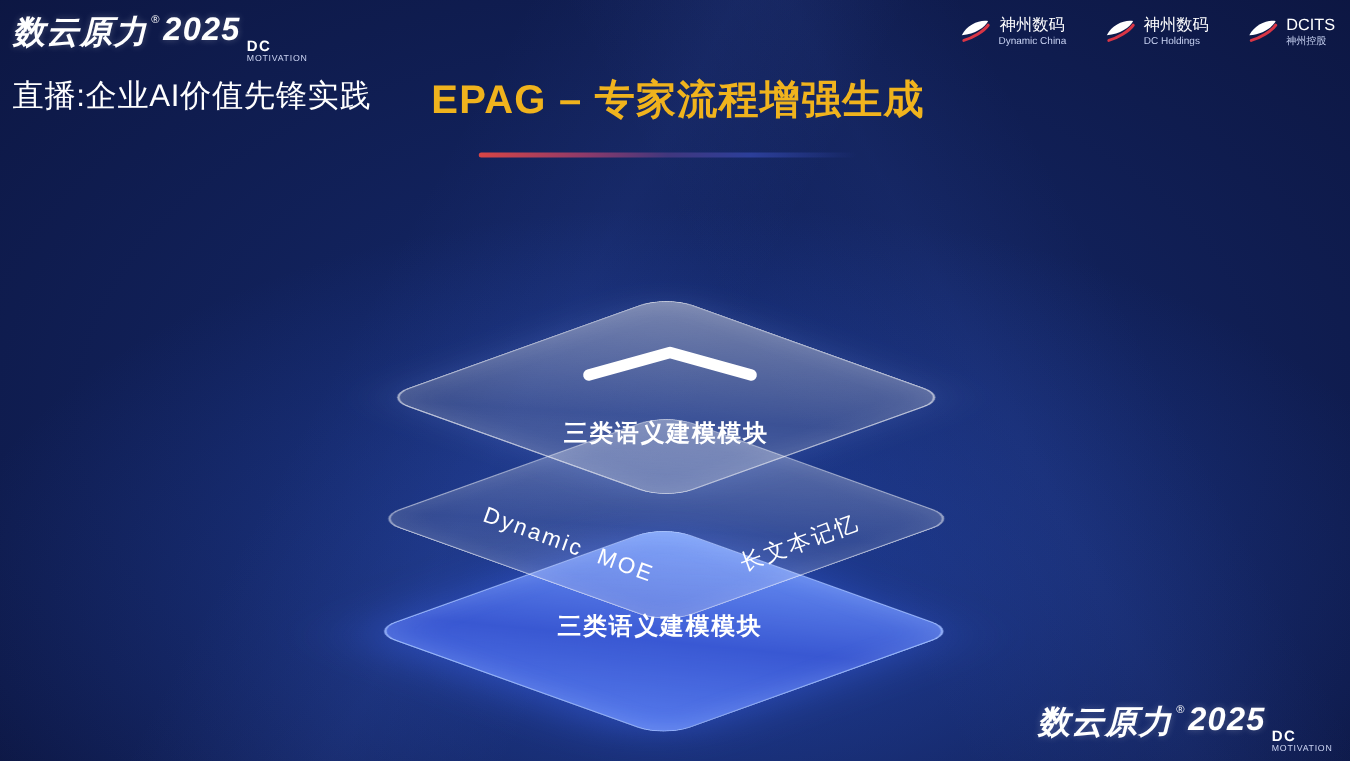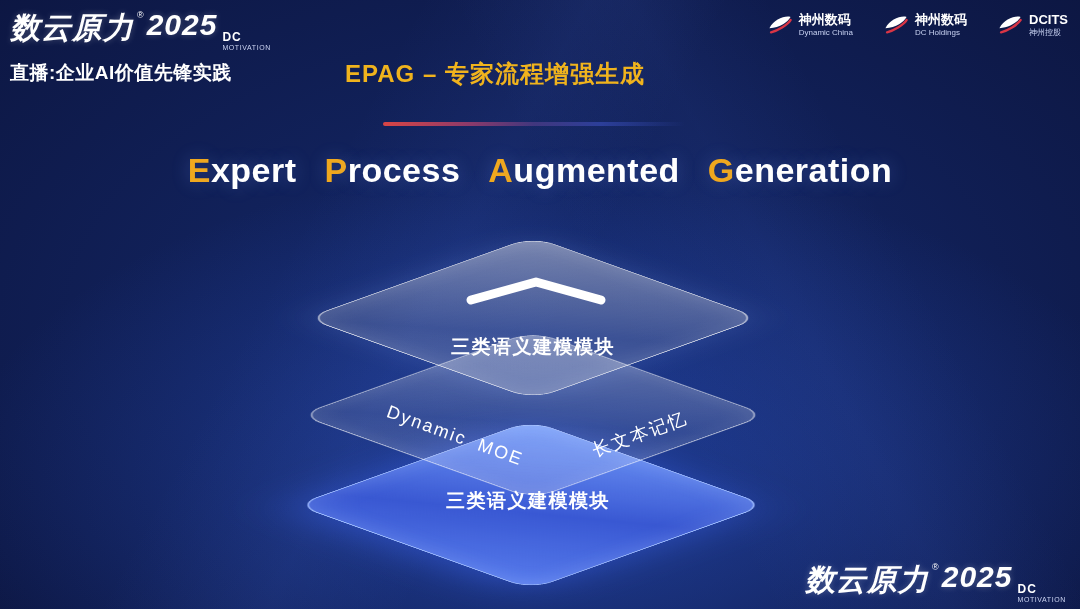--- a/index.html
+++ b/index.html
@@ -13,39 +13,39 @@
   .beam { position:absolute; inset:0; pointer-events:none;
     background:
       linear-gradient(118deg, transparent 30%, rgba(90,130,255,.07) 42%, transparent 52%),
       linear-gradient(62deg, transparent 55%, rgba(90,130,255,.06) 68%, transparent 78%);
   }
 
   
   .brand { position:absolute; display:flex; align-items:flex-start; gap:3px; white-space:nowrap; }
   .brand-top { left:10px; top:8px; }
   .brand-bottom { right:14px; bottom:6px; }
-  .brand-cn, .brand-year { font-size:30px; font-weight:800; font-style:italic; letter-spacing:1px; text-shadow:0 0 6px rgba(255,255,255,.25); }
+  .brand-cn, .brand-year { font-size:26px; font-weight:800; font-style:italic; letter-spacing:1px; text-shadow:0 0 6px rgba(255,255,255,.25); }
   .brand-reg { font-size:9px; margin-top:2px; }
   .brand-dc { display:flex; flex-direction:column; line-height:1.05; margin-top:23px; margin-left:2px; }
   .brand-dc .dc { font-size:12px; font-weight:700; letter-spacing:1px; }
   .brand-dc .motivation { font-size:7px; letter-spacing:.6px; color:#ccd4f2; }
 
-  .live-label { position:absolute; left:10px; top:60px; font-size:19px; font-weight:700; letter-spacing:.5px;text-align:right; }
+  .live-label { position:absolute; left:10px; top:60px; font-size:25px; font-weight:400; letter-spacing:.5px;text-align:right; }
 
-  .slide-title { position:absolute; left:345px; top:58px; font-size:24px; font-weight:700; color:#f0b31d; letter-spacing:1px; }
+  .slide-title { position:absolute; left:345px; top:58px; font-size:32px; font-weight:700; color:#f0b31d; letter-spacing:1px; }
 
   .divider { position:absolute; left:383px; top:122px; width:302px; height:4px; border-radius:2px;
     background:linear-gradient(90deg, #d84545 0%, #8e3a6a 28%, #41377e 50%, #2c3f9a 72%, rgba(44,63,154,0) 100%); }
 
   
   .logos { position:absolute; right:12px; top:12px; display:flex; gap:30px; align-items:center; }
   .logo { display:flex; gap:6px; align-items:center; }
   .logo-icon { width:26px; height:26px; flex:0 0 auto; }
   .logo-text { display:flex; flex-direction:column; line-height:1.2; }
-  .logo-name { font-size:13px; font-weight:700; }
+  .logo-name { font-size:13px; font-weight:400;text-align:center; }
   .logo-sub { font-size:8px; color:#c8d2f2; }
 
   
   .main-title { position:absolute; left:0; top:151px; width:100%; text-align:center;
     font-size:34px; font-weight:700; letter-spacing:.5px; text-shadow:0 0 18px rgba(120,160,255,.3); }
   .main-title .word { margin:0 9px; }
   .main-title .init { color:#f0a81e; }
 
   
   .stack { position:absolute; inset:0; }
@@ -121,26 +121,20 @@
         <path d="M3 20 C8 9, 22 4, 29 6 C26 12, 16 19, 3 20 Z" fill="#ffffff"></path>
         <path d="M5 25 C13 23, 25 16, 29 10" stroke="#d93545" stroke-width="3" fill="none" stroke-linecap="round"></path>
       </svg>
       <span class="logo-text">
         <span class="logo-name">DCITS</span>
         <span class="logo-sub">神州控股</span>
       </span>
     </div>
   </div>
 
-  <div class="main-title">
-    <span class="word"><span class="init">E</span><span class="rest">xpert</span></span>
-    <span class="word"><span class="init">P</span><span class="rest">rocess</span></span>
-    <span class="word"><span class="init">A</span><span class="rest">ugmented</span></span>
-    <span class="word"><span class="init">G</span><span class="rest">eneration</span></span>
-  </div>
 
   <div class="stack">
     <div class="layer layer-bottom"></div>
     <div class="layer layer-mid"></div>
     <div class="layer layer-top"></div>
 
     <svg class="chevron" width="146" height="30" viewBox="0 0 146 30">
       <path d="M8 24 L73 6 L138 24" fill="none" stroke="#ffffff" stroke-width="9" stroke-linecap="round" stroke-linejoin="round"></path>
     </svg>
 

